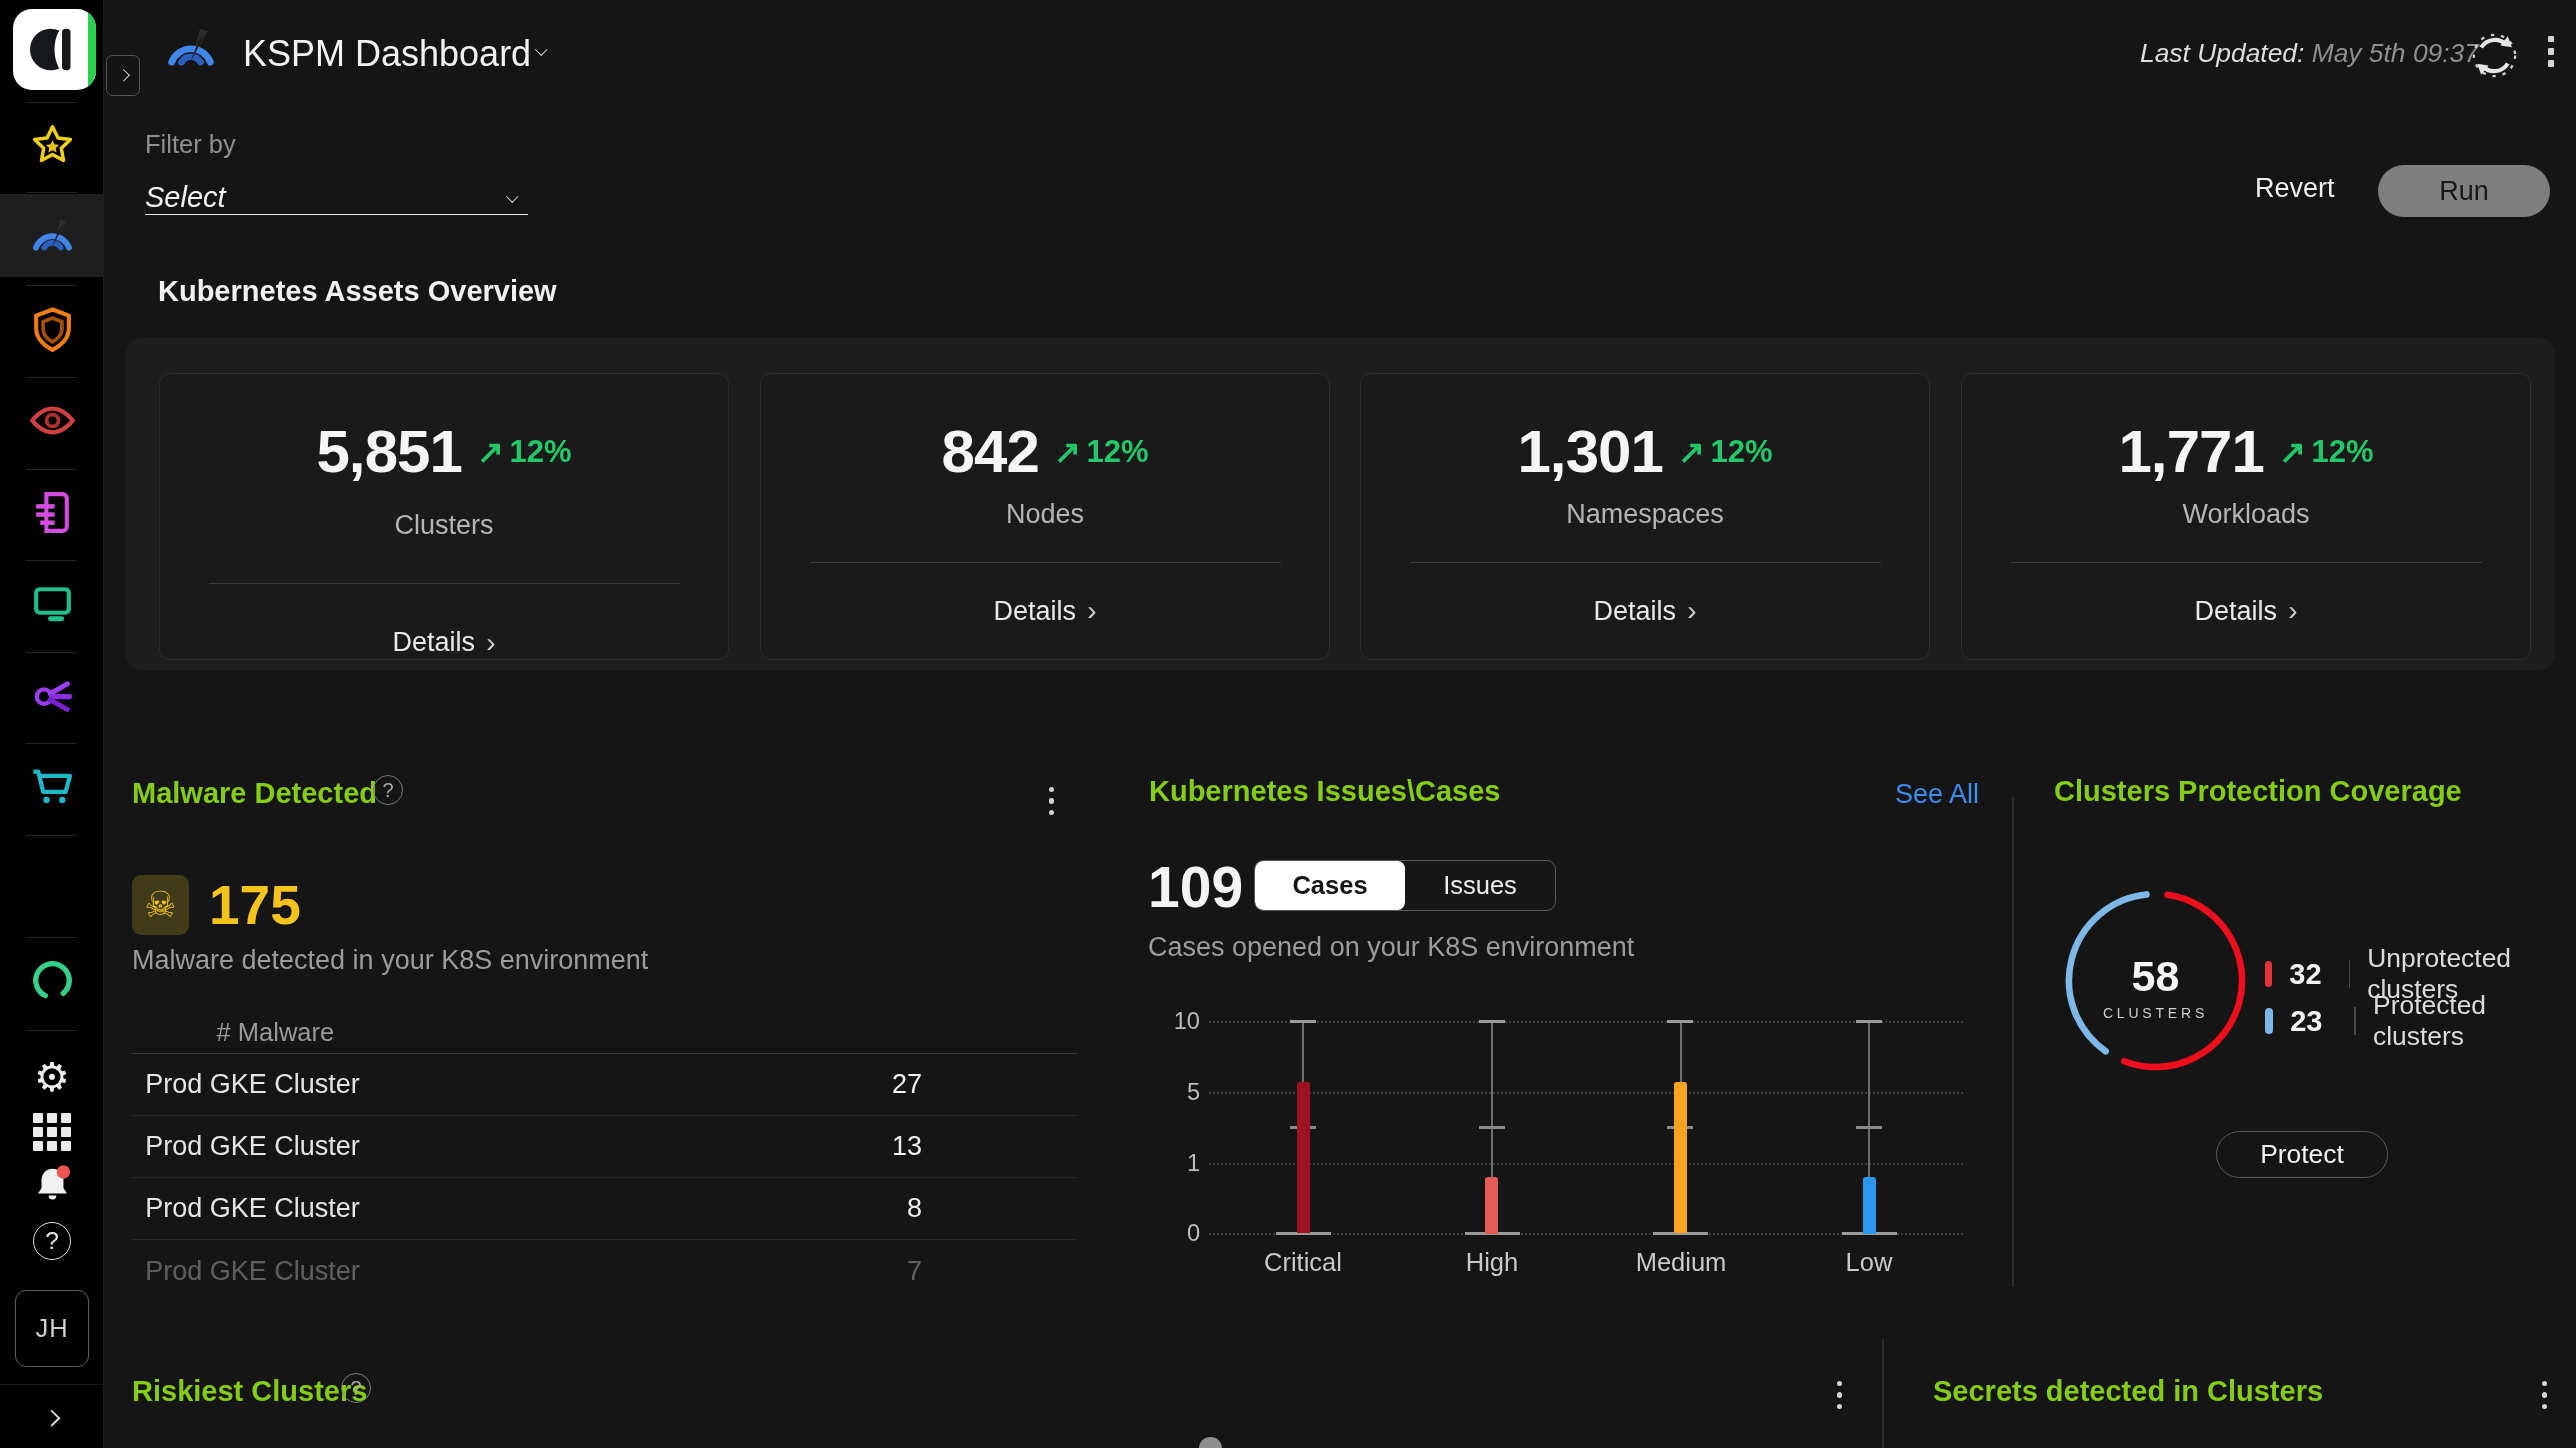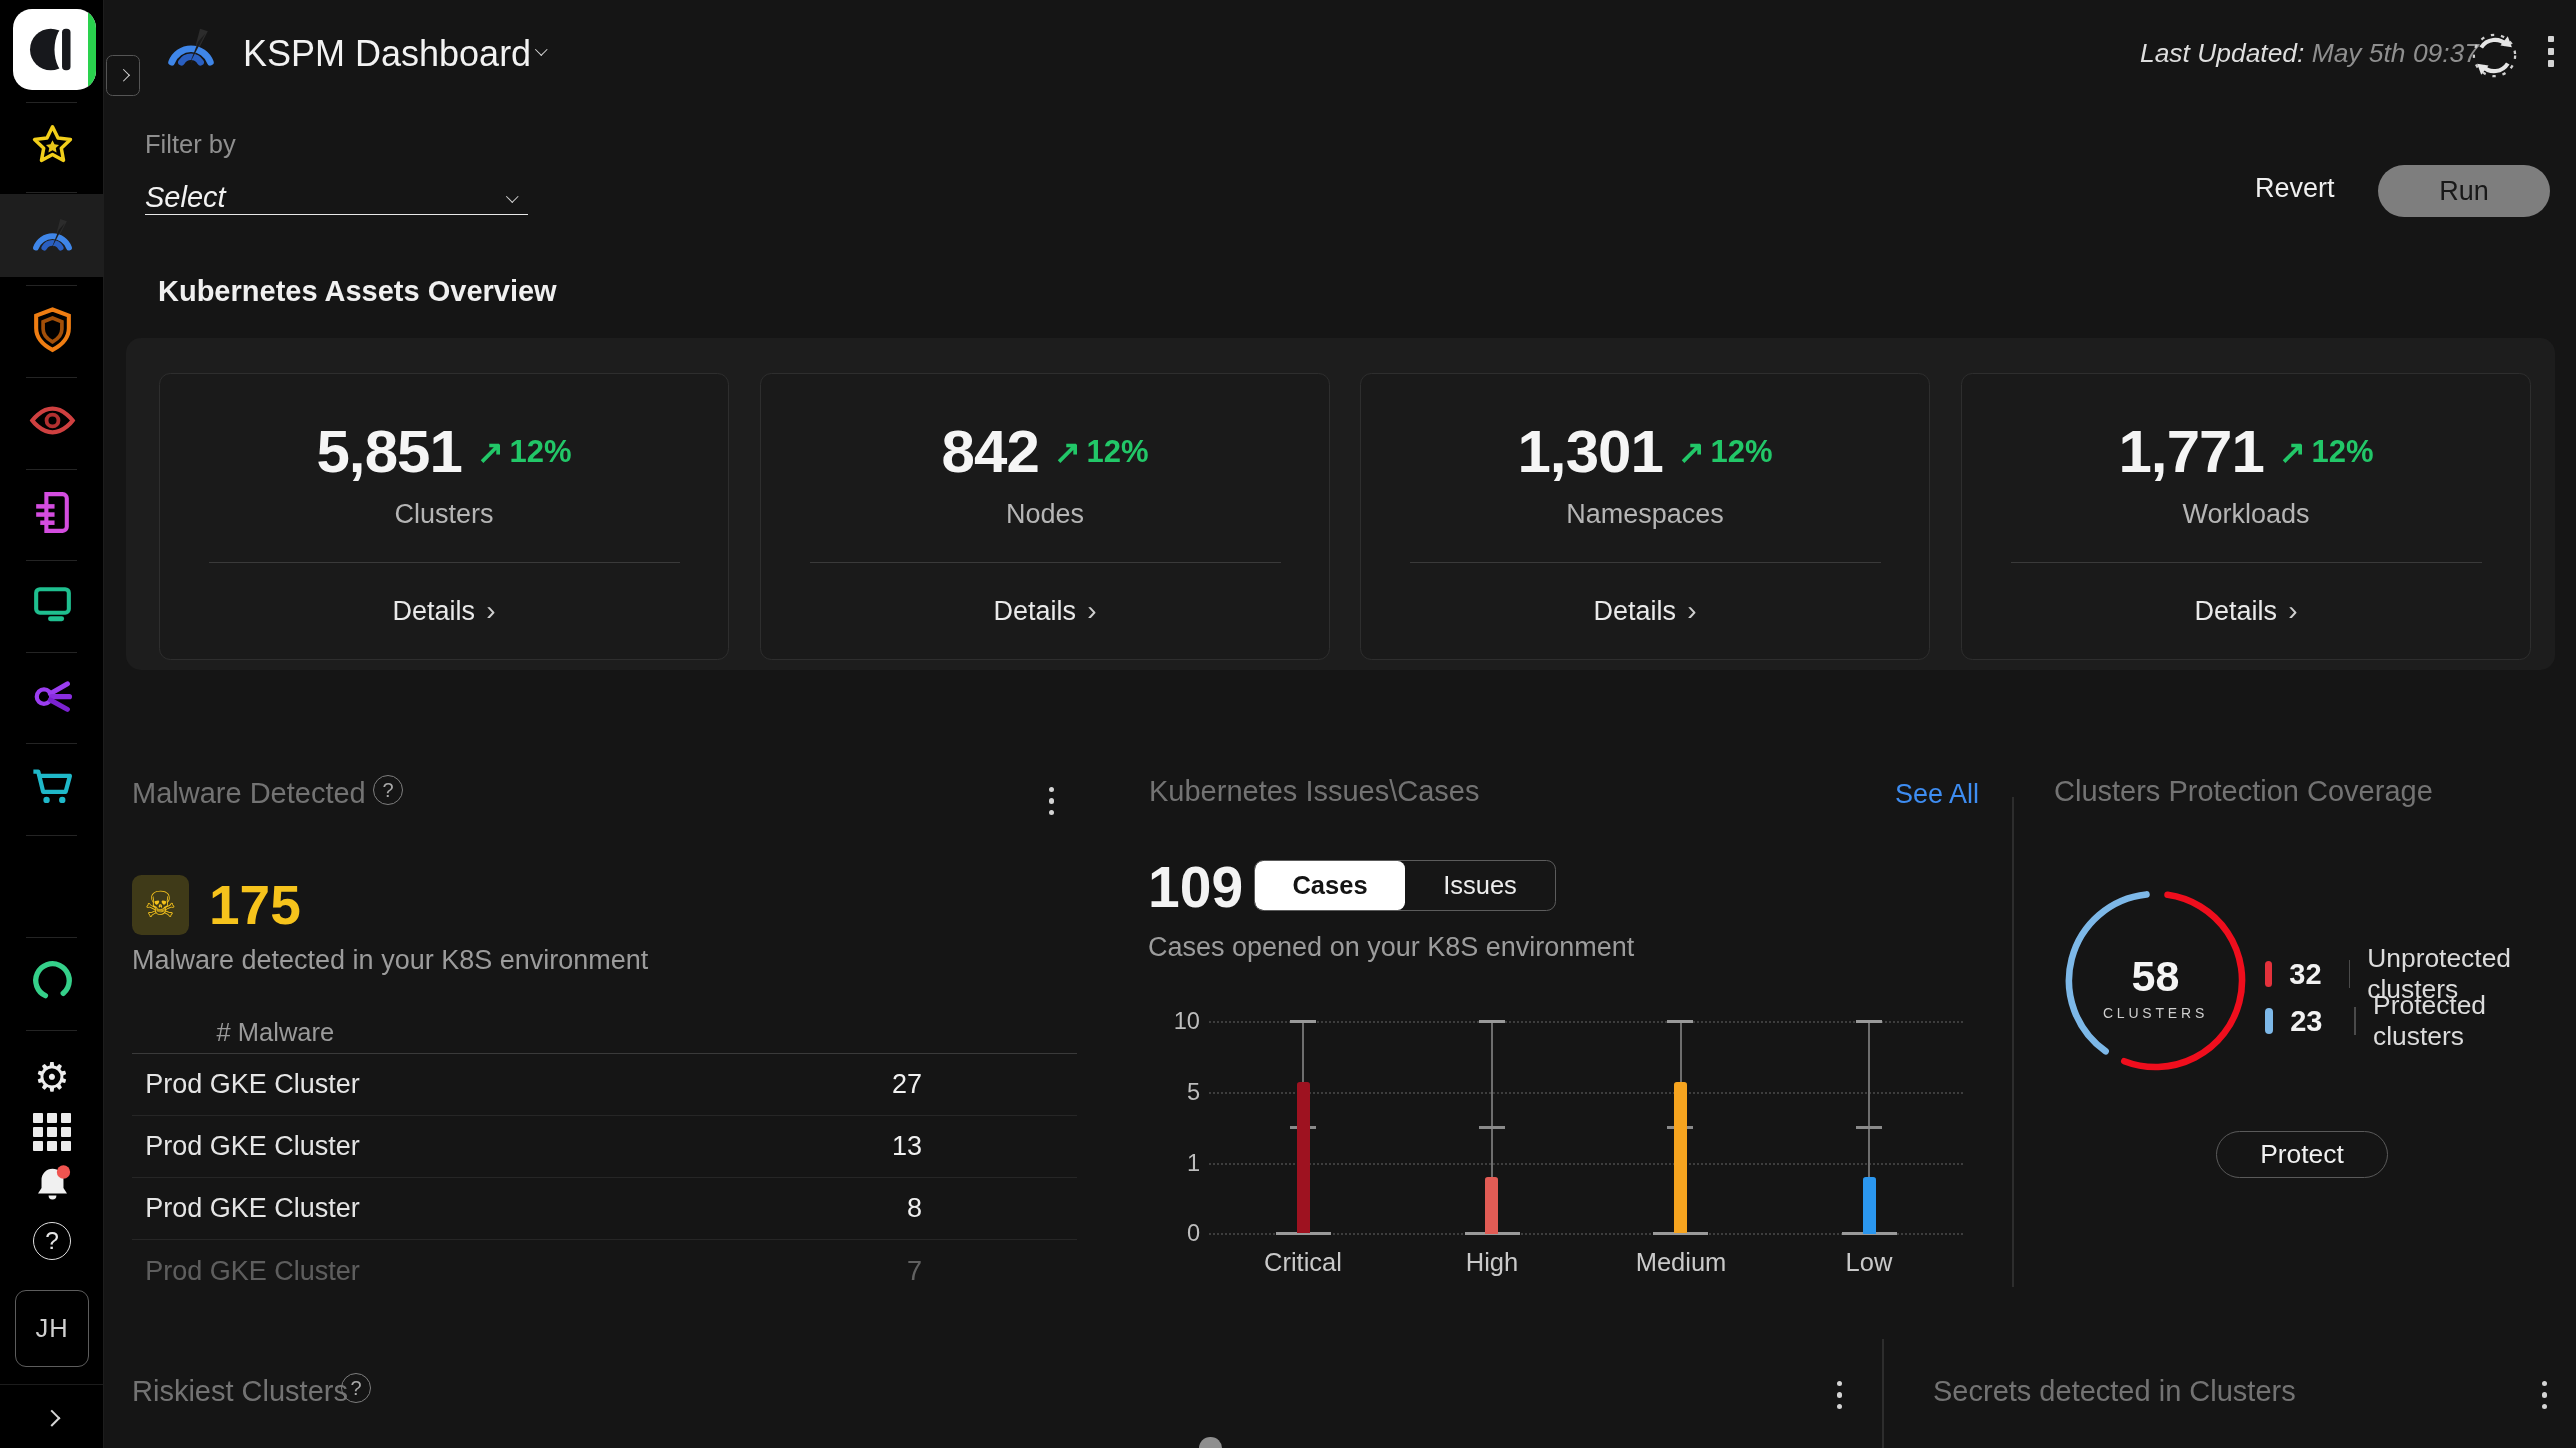--- a/index.html
+++ b/index.html
@@ -40,21 +40,21 @@
   #assets-section{position:absolute;left:126px;top:338px;width:2429px;height:332px;background:#1d1d1d;border-radius:15px}
   .stat-card{position:absolute;top:35px;width:570px;height:287px;background:#1a1a1a;border:1.9px solid #2e2e2e;border-radius:11.3px;display:flex;flex-direction:column;align-items:center;padding-top:43px}
   .stat-num-row{display:flex;align-items:center;gap:15px}
   .stat-num{font-size:60px;font-weight:700;color:#f5f5f5;letter-spacing:-0.9px}
   .stat-trend{display:flex;align-items:center;gap:5.7px;color:#22c768;font-size:31px;font-weight:600}
   .stat-trend .arrow{font-size:32px;font-weight:700}
   .stat-label{margin-top:13.2px;font-size:27px;color:#b5b5b5}
   .stat-div{width:471px;border-top:1.9px solid #3a3a3a;margin-top:32px}
   .stat-details{margin-top:32px;display:flex;align-items:center;gap:11.3px;font-size:27px;color:#e9e9e9;cursor:pointer}
   
-  .panel-title{font-size:29px;font-weight:400;color:#737373}
+  .panel-title{font-size:29px;font-weight:700;color:#84cc16}
   .muted{color:#9c9c9c}
   .skull-badge{position:absolute;width:57px;height:60px;background:#3f3a18;border-radius:9.4px;display:flex;align-items:center;justify-content:center;font-size:36px;color:#f6c31c}
   .big-yellow{font-size:55px;font-weight:700;color:#f6c31c}
   .big-white{font-size:57px;font-weight:600;color:#f3f3f3}
   
   #malware-table{position:absolute;left:132px;top:1011px;width:945px;height:279px;overflow:hidden}
   .mrow{display:flex;align-items:center;height:62px;border-bottom:1.9px solid #262626;padding-left:13.2px;padding-right:155px}
   .mrow .c1{flex:1;font-size:27px;color:#e5e5e5}
   .mrow .c2{width:189px;text-align:right;font-size:27px;color:#f0f0f0}
   .mrow.head{height:43px;border-bottom:1.9px solid #3a3a3a}
@@ -247,21 +247,21 @@
 <div class="abs filter-label" style="left:145px;top:130px">Filter by</div>
 <div class="abs select-box" style="left:145px;top:170px">
   <span class="val">Select</span>
   <span class="chev down small" style="margin-bottom:13.2px;margin-right:11.3px;border-color:#cfcfcf"></span>
 </div>
 <button class="abs link-btn" style="left:2255px;top:173px">Revert</button>
 <button class="abs btn-run" style="left:2378px;top:165px">Run</button>
 
 <div class="abs section-h" style="left:158px;top:275px">Kubernetes Assets Overview</div>
 <div id="assets-section">
-  <div class="stat-card" style="left: 33px;">
+  <div class="stat-card" style="left: 33px; justify-content: space-between;">
     <div class="stat-num-row">
       <span class="stat-num">5,851</span>
       <span class="stat-trend">
         <span class="arrow">↗</span>
         <span>12%</span>
       </span>
     </div>
     <div class="stat-label">Clusters</div>
     <div class="stat-div"></div>
     <div class="stat-details">

